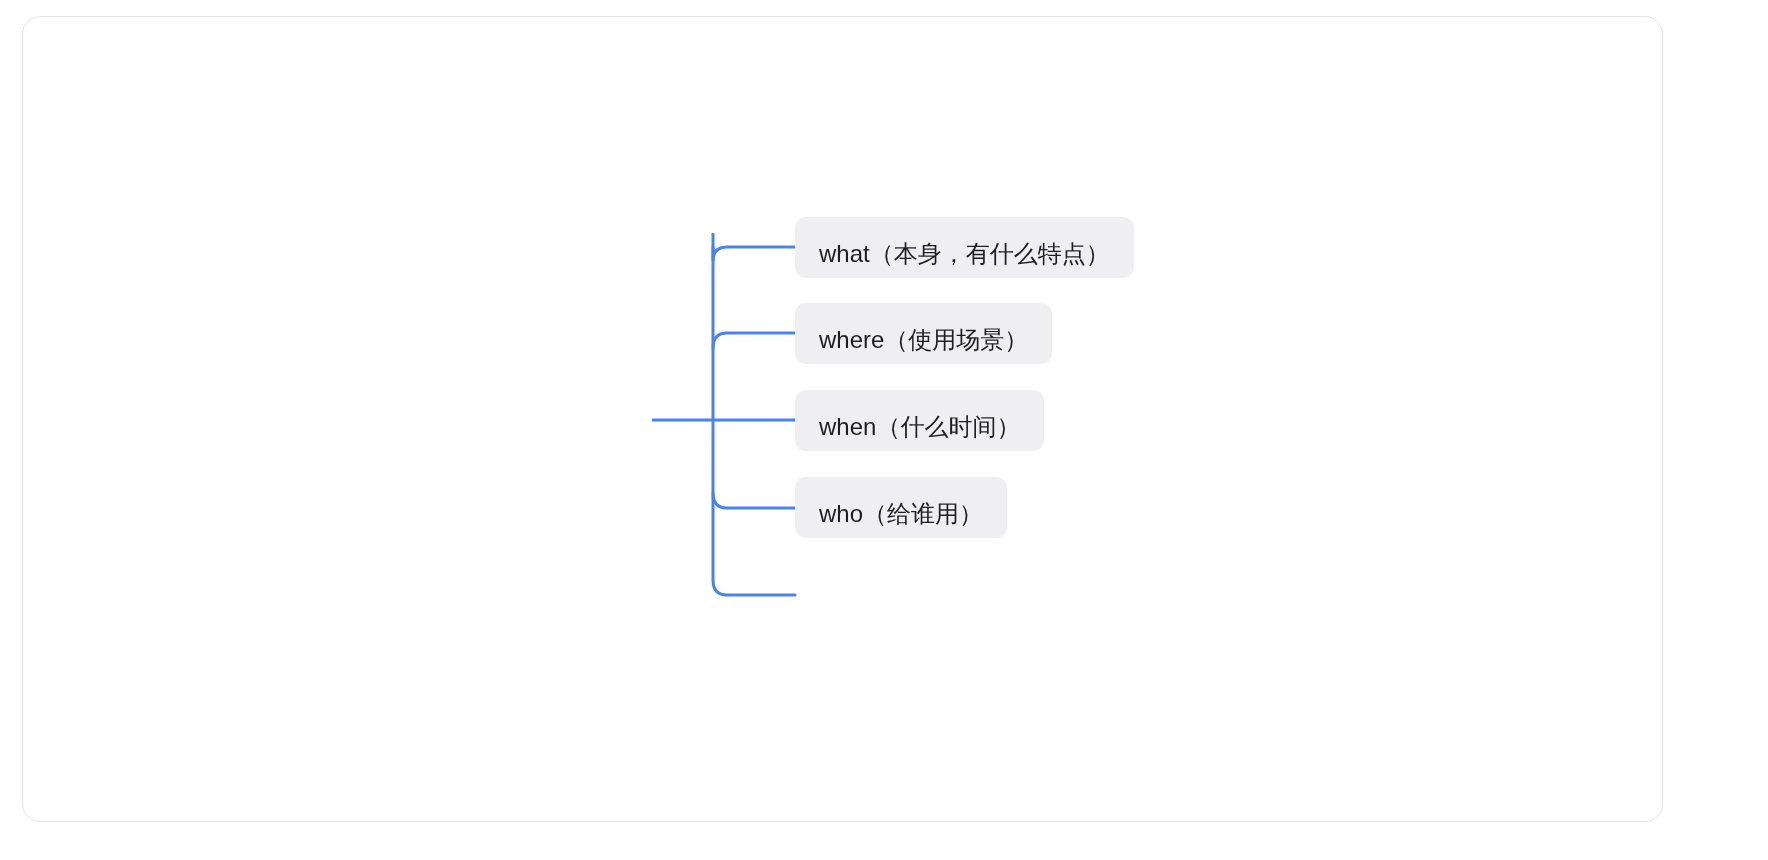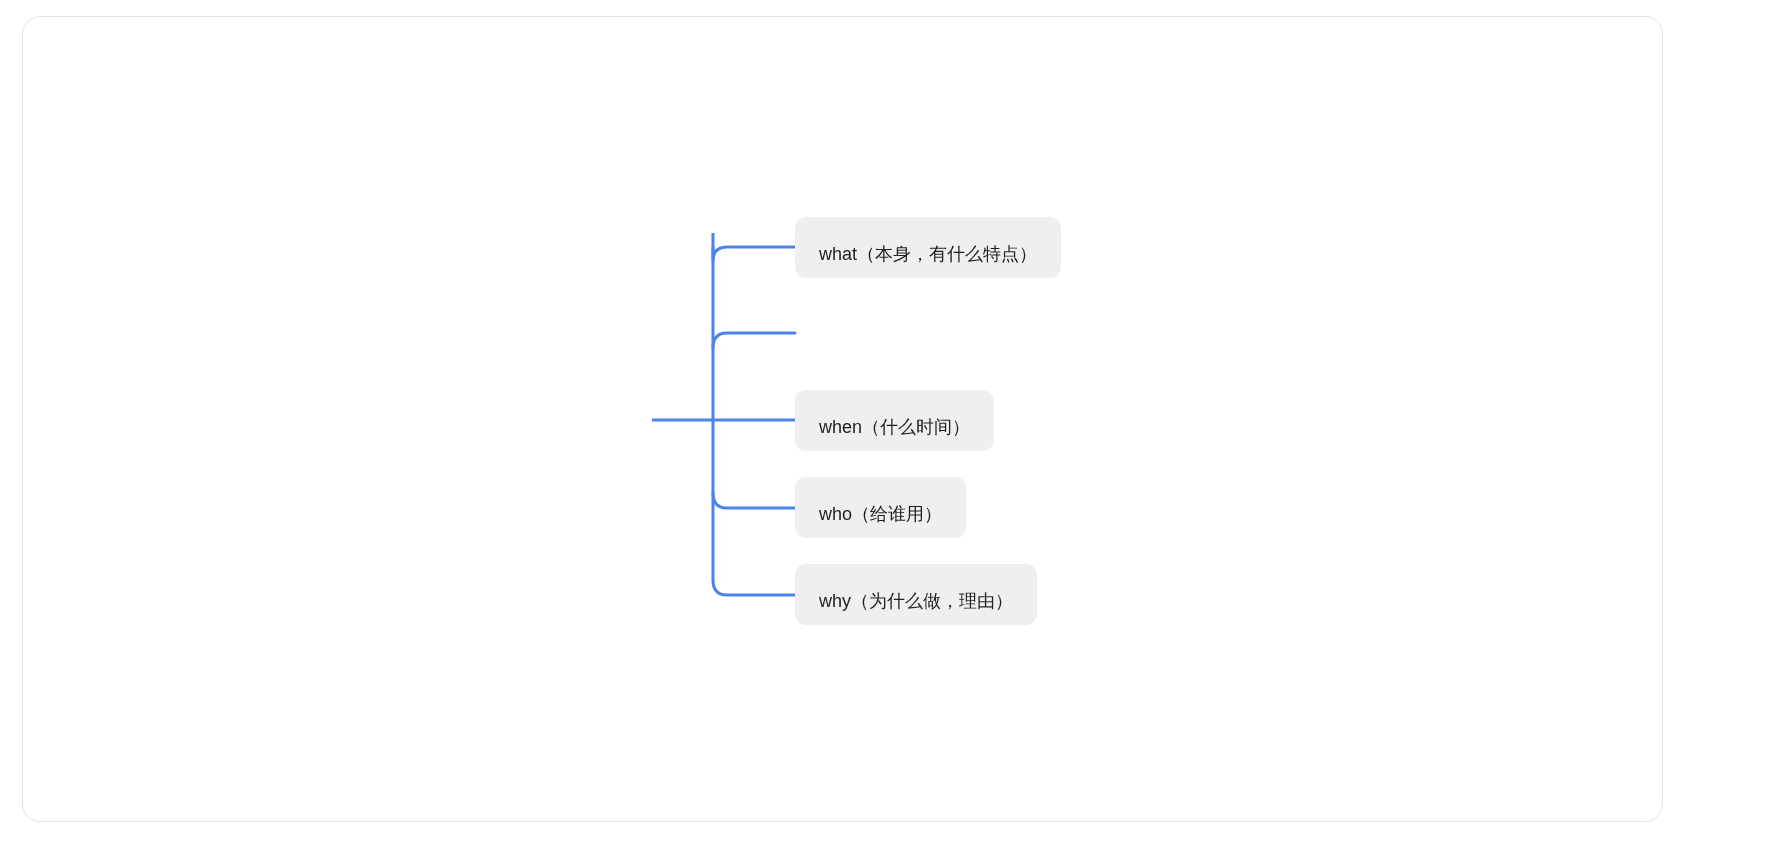--- a/index.html
+++ b/index.html
@@ -83,21 +83,21 @@
     border-radius: 11px;
     background: #efeff1;
     display: flex;
     align-items: center;
     box-sizing: border-box;
     padding: 0 24px;
     cursor: default;
   }
   .child-node .child-label {
     color: #1f1f22;
-    font-size: 18px;
+    font-size: 24px;
     line-height: 1;
     font-weight: 400;
     white-space: nowrap;
     margin-top: 12px;
   }
 
   .child-node[data-row="0"] { top: 217px; }
   .child-node[data-row="1"] { top: 303px; }
   .child-node[data-row="2"] { top: 390px; }
   .child-node[data-row="3"] { top: 477px; }
@@ -127,27 +127,27 @@
       <path d="M 713 493 Q 713 508 727 508 L 795 508" stroke="#4a82ee" stroke-width="3" fill="none" stroke-linecap="round"></path>
 
       <path d="M 713 580 Q 713 595 727 595 L 795 595" stroke="#4a82ee" stroke-width="3" fill="none" stroke-linecap="round"></path>
     </svg>
 
 
     <div class="child-node" data-row="0" style="background: rgb(239, 239, 241);">
       <span class="child-label" style="color: rgb(31, 31, 34);">what（本身，有什么特点）</span>
     </div>
 
+    <div class="child-node" data-row="1" style="background: rgb(239, 239, 241);">
+      <span class="child-label" style="color: rgb(31, 31, 34);">where（使用场景）</span>
+    </div>
 
     <div class="child-node" data-row="2" style="background: rgb(239, 239, 241);">
       <span class="child-label" style="color: rgb(31, 31, 34);">when（什么时间）</span>
     </div>
 
     <div class="child-node" data-row="3" style="background: rgb(239, 239, 241);">
       <span class="child-label" style="color: rgb(31, 31, 34);">who（给谁用）</span>
     </div>
 
-    <div class="child-node" data-row="4" style="background: rgb(239, 239, 241);">
-      <span class="child-label" style="color: rgb(31, 31, 34);">why（为什么做，理由）</span>
-    </div>
 
   </div>
 </div>
 
 </body></html>

